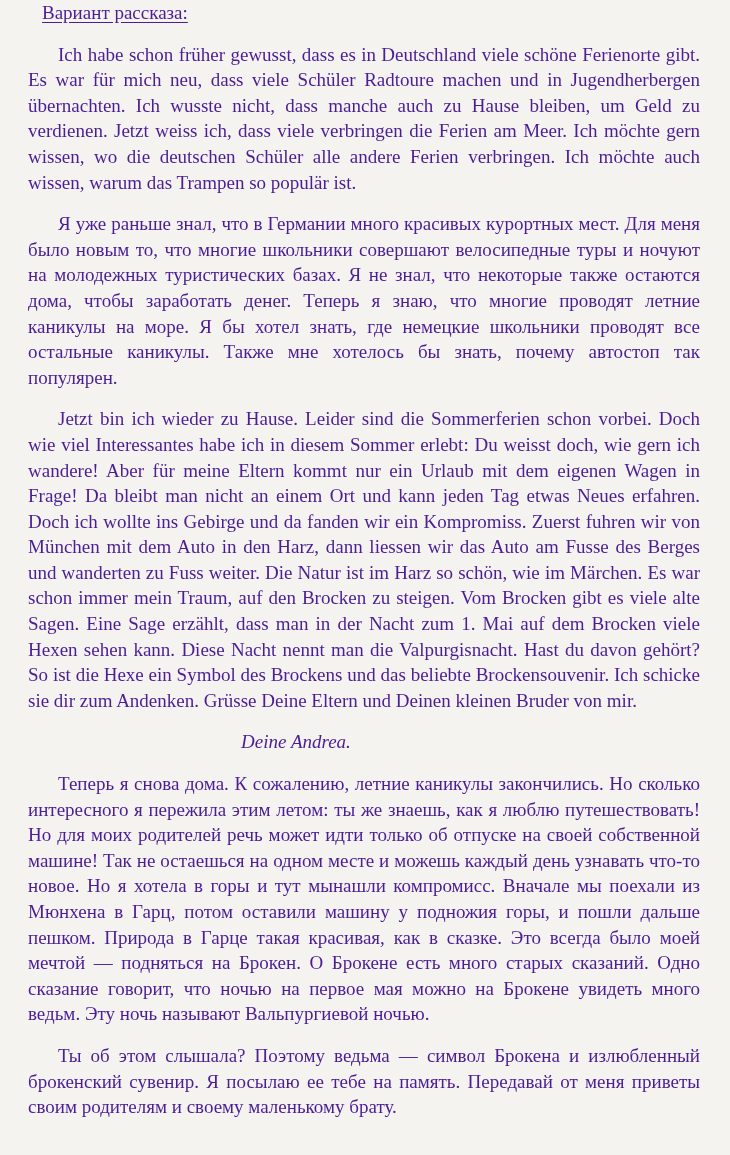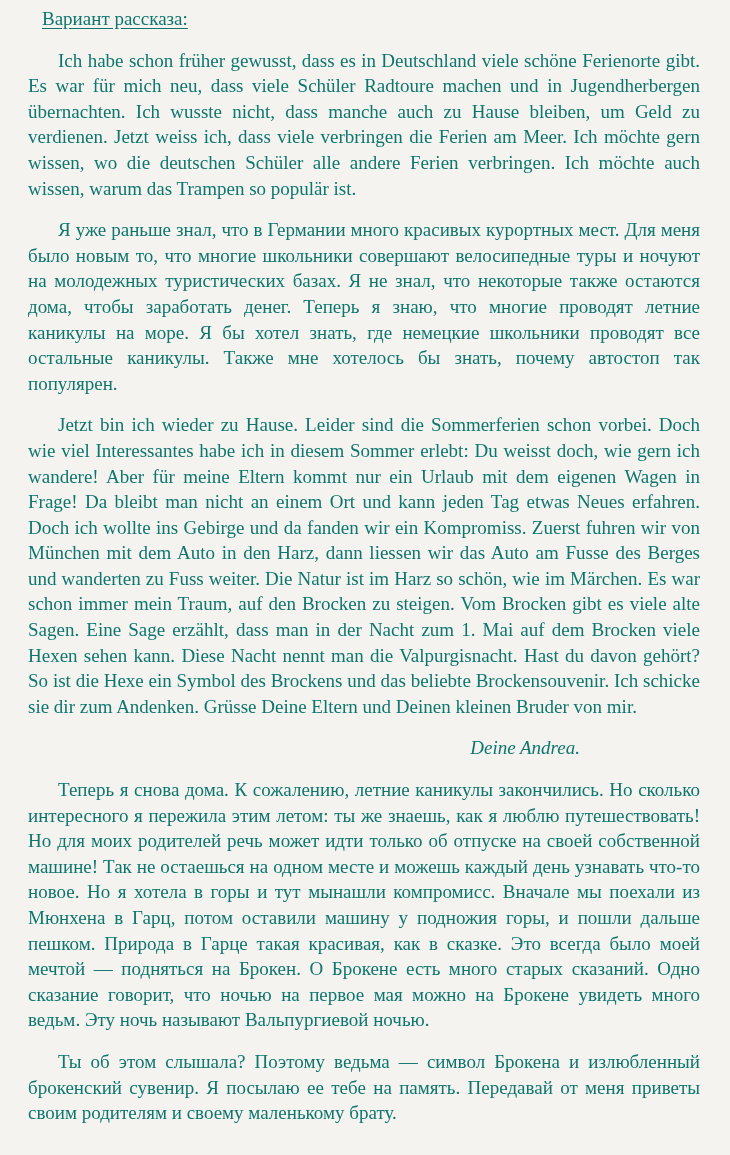--- a/index.html
+++ b/index.html
@@ -6,44 +6,44 @@
     margin: 0;
     padding: 0;
     background: #f4f3ef;
   }
   .page {
     position: relative;
     width: 730px;
     min-height: 1155px;
     box-sizing: border-box;
     background: #f4f3ef;
-    color: #0f766e;
+    color: #4c1d95;
     font-family: "Liberation Serif", "DejaVu Serif", serif;
     font-size: 19px;
     line-height: 25.6px;
-    padding: 6px 14px 8px 12px;
+    padding: 0 14px 8px 12px;
   }
   .para {
     margin: 16px;
     text-align: justify;
     text-indent: 30px;
   }
   .para[lang="de"] { hyphens: auto; -webkit-hyphens: auto; }
   .para[lang="ru"] { hyphens: auto; -webkit-hyphens: auto; }
   .title {
     margin: 0 0 0 30px;
     font-size: 19px;
     font-weight: normal;
     text-decoration: underline;
     text-underline-offset: 3px;
   }
   .bold { font-weight: bold; }
   .signature {
     margin: 0;
-    text-align: right;
+    text-align: center;
     padding-right: 136px;
     font-style: italic;
   }
 </style>
 </head>
 <body>
 
 <div class="page">
 
   <h2 class="title">Вариант рассказа:</h2>

